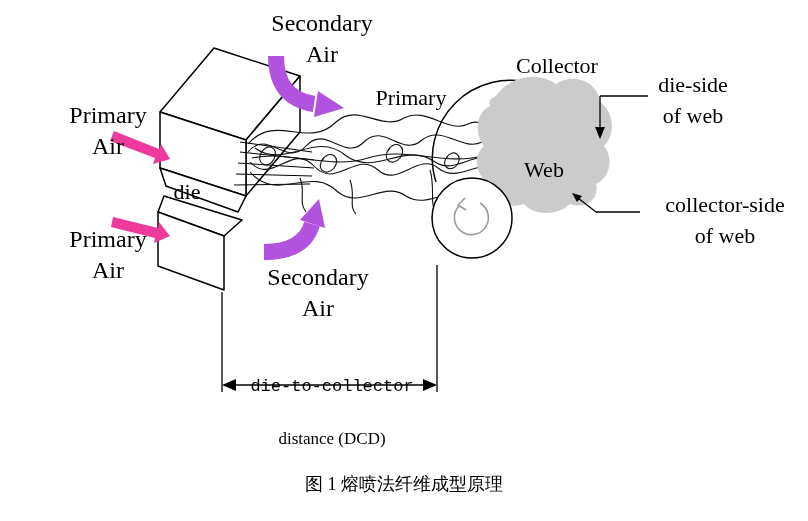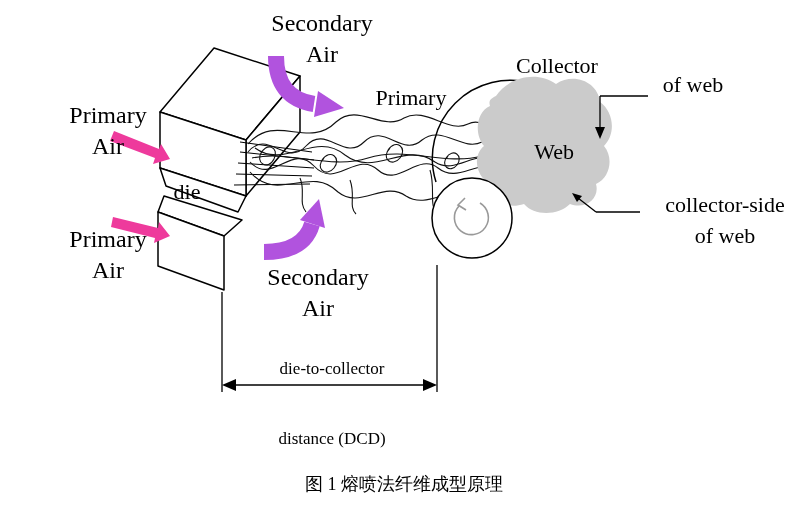--- a/index.html
+++ b/index.html
@@ -112,28 +112,29 @@
 
   <div class="lbl fs24" style="left:248px;top:262px;width:140px;">
     <div>Secondary</div>
     <div>Air</div>
   </div>
 
   <div class="lbl fs22" style="left:356px;top:84px;width:110px;">Primary</div>
 
   <div class="lbl fs22" style="left:498px;top:44px;width:118px;margin-top:8px;">Collector</div>
 
-  <div class="lbl fs22" style="left:514px;top:138px;width:60px;text-align:right;">Web</div>
+  <div class="lbl fs22" style="left:514px;top:156px;width:60px;">Web</div>
 
   <div class="lbl fs22 lh14" style="left:618px;top:70px;width:150px;">
+    <div>die-side</div>
     <div>of web</div>
   </div>
 
   <div class="lbl fs22 lh14" style="left:630px;top:190px;width:190px;">
     <div>collector-side</div>
     <div>of web</div>
   </div>
 
-  <div class="lbl fs17" style="left:240px;top:358px;width:184px;">die-to-collector</div>
+  <div class="lbl fs17" style="left:240px;top:376px;width:184px;font-family:Liberation Mono, monospace;">die-to-collector</div>
   <div class="lbl fs17" style="left:240px;top:413px;width:184px;margin-top:15px;">distance (DCD)</div>
 
   <div class="caption">图 1 熔喷法纤维成型原理</div>
 </div>
 
 </body></html>

